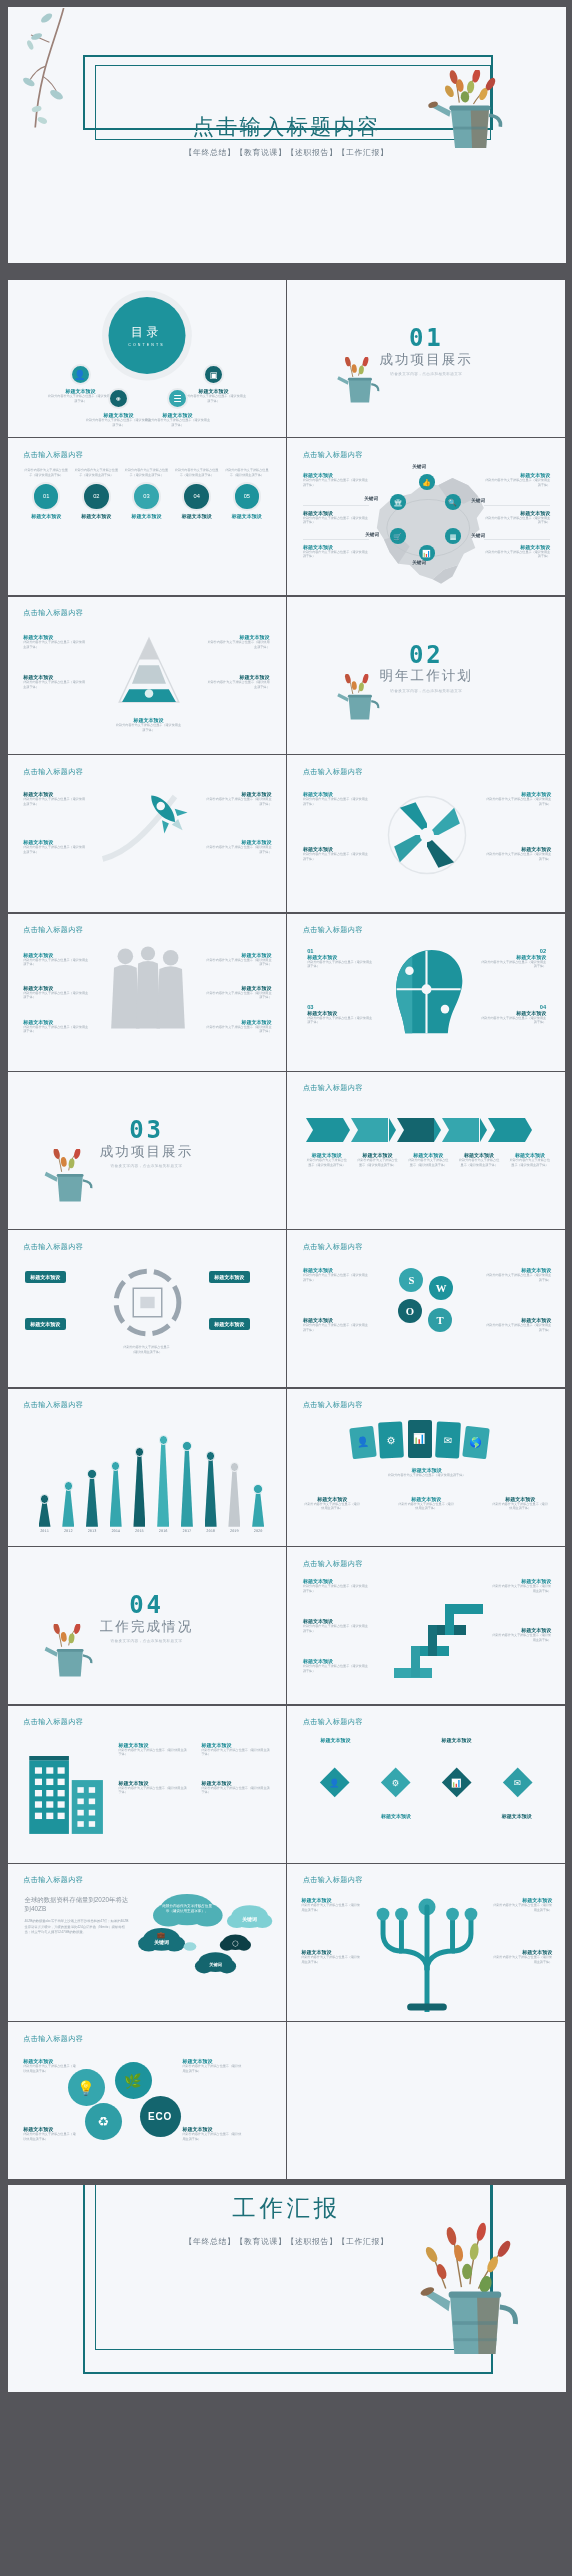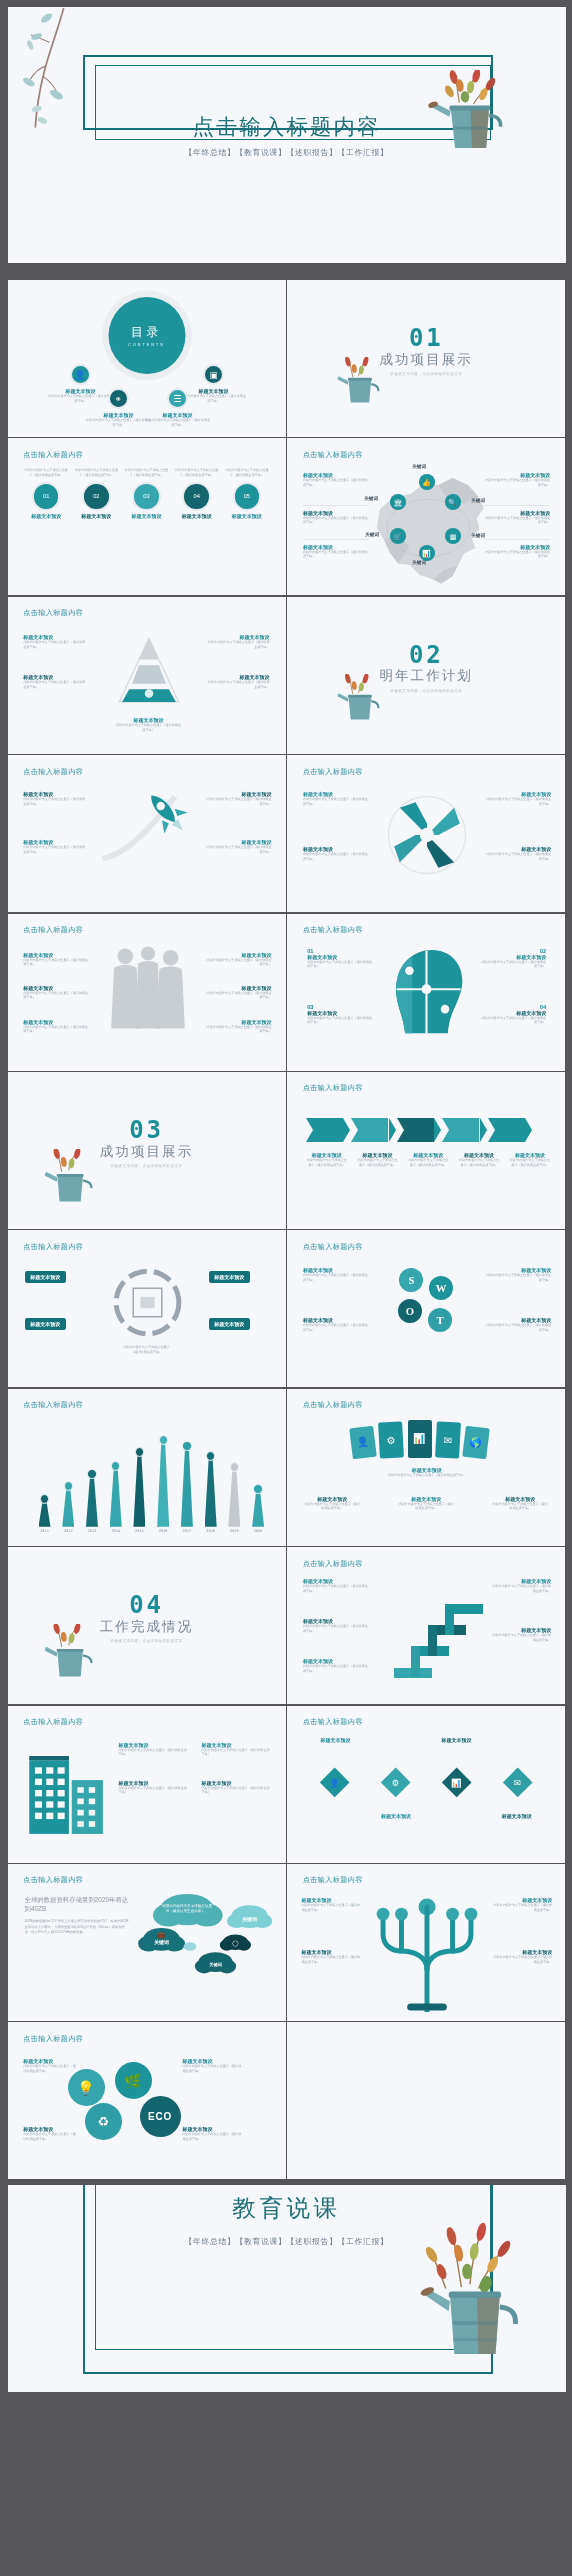--- a/index.html
+++ b/index.html
@@ -919,21 +919,21 @@
       </div>
     </div>
 
     <div class="cell"></div>
 
   </div>
 
   <div class="slide closing">
     <div class="cl-outer"></div>
     <div class="cl-inner"></div>
-    <div class="cl-title">教育说课</div>
+    <div class="cl-title">工作汇报</div>
     <div class="cl-sub">【年终总结】【教育说课】【述职报告】【工作汇报】</div>
 
     <svg class="can" style="left:412px;top:34px;width:107px;height:142px" viewBox="0 0 150 200">
       <g>
         <path d="M58 96 C54 70 50 46 46 22" stroke="#9c7b52" stroke-width="2" fill="none"></path>
         <path d="M70 92 C72 64 78 40 86 18" stroke="#9c7b52" stroke-width="2" fill="none"></path>
         <path d="M82 98 C94 72 106 56 118 40" stroke="#9c7b52" stroke-width="2" fill="none"></path>
         <path d="M36 98 C28 76 22 62 16 48" stroke="#9c7b52" stroke-width="2" fill="none"></path>
         <ellipse cx="44" cy="24" rx="6" ry="13" fill="#c0543c" transform="rotate(-16 44 24)"></ellipse>
         <ellipse cx="54" cy="48" rx="6" ry="12" fill="#d4843f" transform="rotate(-10 54 48)"></ellipse>

